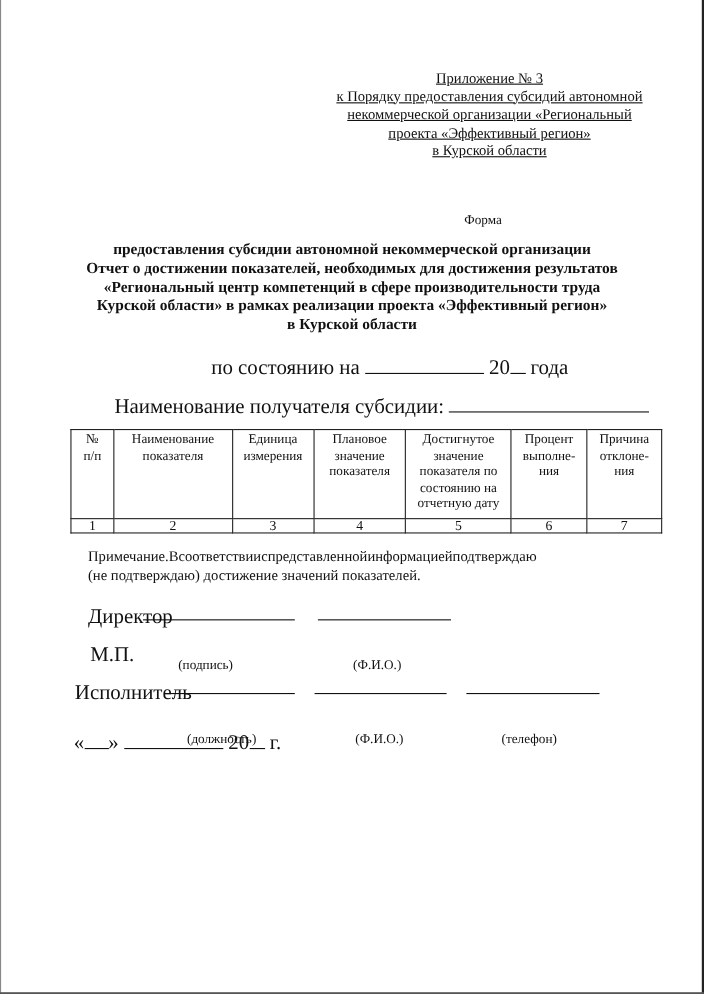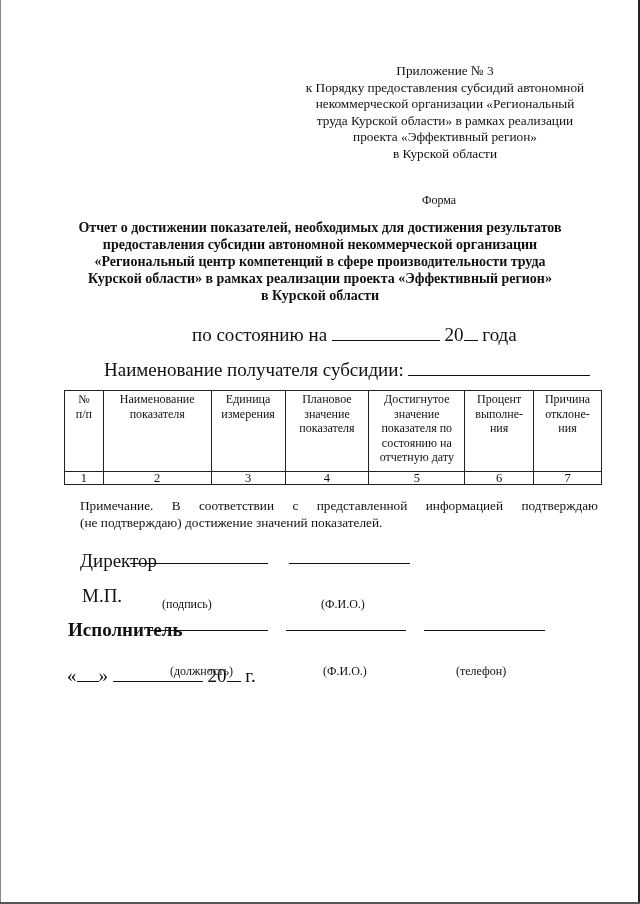--- a/index.html
+++ b/index.html
@@ -8,21 +8,21 @@
     font-family:"Liberation Serif", "DejaVu Serif", serif; color:#111;
   }
   .edge-left { position:absolute; left:0; top:0; width:1px; height:904px; background:#888; }
   .edge-right { position:absolute; right:0; top:0; width:2px; height:904px; background:#222; }
   .edge-bottom { position:absolute; left:0; bottom:0; width:640px; height:2px; background:#555; }
 
   .appendix {
     position:absolute; left:282px; top:63px; width:326px;
     text-align:center; font-size:13.3px; line-height:16.5px;
   }
-  .appendix div { white-space:nowrap; }
+  .appendix div { white-space:nowrap;text-decoration:underline; }
 
   .forma { position:absolute; left:422px; top:193px; font-size:12px; }
 
   .title {
     position:absolute; left:20px; top:219px; width:600px;
     text-align:center; font-weight:bold; font-size:14px; line-height:17px;
   }
   .title div { white-space:nowrap; }
 
   .line { position:absolute; font-size:19px; white-space:nowrap; }
@@ -35,46 +35,45 @@
   table.report td {
     border:1px solid #222; text-align:center; vertical-align:top; padding:1px 2px 0 2px;
   }
   table.report tr.head td { height:79px; }
   table.report tr.nums td { height:12px; line-height:12px; font-size:12.5px; vertical-align:middle; padding:0; }
 
   .note {
     position:absolute; left:80px; top:497px; width:518px;
     font-size:13.3px; line-height:17px; text-align:justify;
   }
-  .note .l1 { display:flex; justify-content:space-between; }
+  .note .l1 { display:flex; justify-content:flex-start; }
 
   .sig-line { position:absolute; border-bottom:1px solid #111; height:0; }
   .caption { position:absolute; font-size:12px; white-space:nowrap;margin-top:29px; }
 </style>
 </head>
 <body>
 
 <div class="edge-left"></div>
 <div class="edge-right"></div>
 <div class="edge-bottom"></div>
 
 <div class="appendix">
   <div>Приложение № 3</div>
   <div>к Порядку предоставления субсидий автономной</div>
   <div>некоммерческой организации «Региональный</div>
-  <div>труда Курской области» в рамках реализации</div>
   <div>проекта «Эффективный регион»</div>
   <div>в Курской области</div>
 </div>
 
 <div class="forma">Форма</div>
 
 <div class="title">
+  <div>предоставления субсидии автономной некоммерческой организации</div>
   <div>Отчет о достижении показателей, необходимых для достижения результатов</div>
-  <div>предоставления субсидии автономной некоммерческой организации</div>
   <div>«Региональный центр компетенций в сфере производительности труда</div>
   <div>Курской области» в рамках реализации проекта «Эффективный регион»</div>
   <div>в Курской области</div>
 </div>
 
 <div class="line" style="left:192px; top:324px;">
   <span>по состоянию на</span>
   <span class="blank" style="width:108px;"></span>
   <span>20</span><span class="blank" style="width:14px;"></span>
   <span>года</span>
@@ -157,21 +156,21 @@
   <div>(не подтверждаю) достижение значений показателей.</div>
 </div>
 
 <div class="line" style="left:80px; top:550px;">Директор</div>
 <div class="sig-line" style="left:130px; top:563px; width:138px;"></div>
 <div class="sig-line" style="left:289px; top:563px; width:121px;"></div>
 <div class="caption" style="left:162px; top:568px;">(подпись)</div>
 <div class="caption" style="left:321px; top:568px;">(Ф.И.О.)</div>
 <div class="line" style="left:82px; top:585px;">М.П.</div>
 
-<div class="line" style="left:68px; top:619px;font-weight:bold;">Исполнитель</div>
+<div class="line" style="left:68px; top:619px;">Исполнитель</div>
 <div class="sig-line" style="left:150px; top:630px; width:118px;"></div>
 <div class="sig-line" style="left:286px; top:630px; width:120px;"></div>
 <div class="sig-line" style="left:424px; top:630px; width:121px;"></div>
 <div class="caption" style="left:170px; top:635px;">(должность)</div>
 <div class="caption" style="left:323px; top:635px;">(Ф.И.О.)</div>
 <div class="caption" style="left:456px; top:635px;">(телефон)</div>
 
 <div class="line" style="left:67px; top:665px;">
   <span>«</span><span class="blank" style="width:22px;"></span><span>»</span>
   <span class="blank" style="width:90px;"></span>

